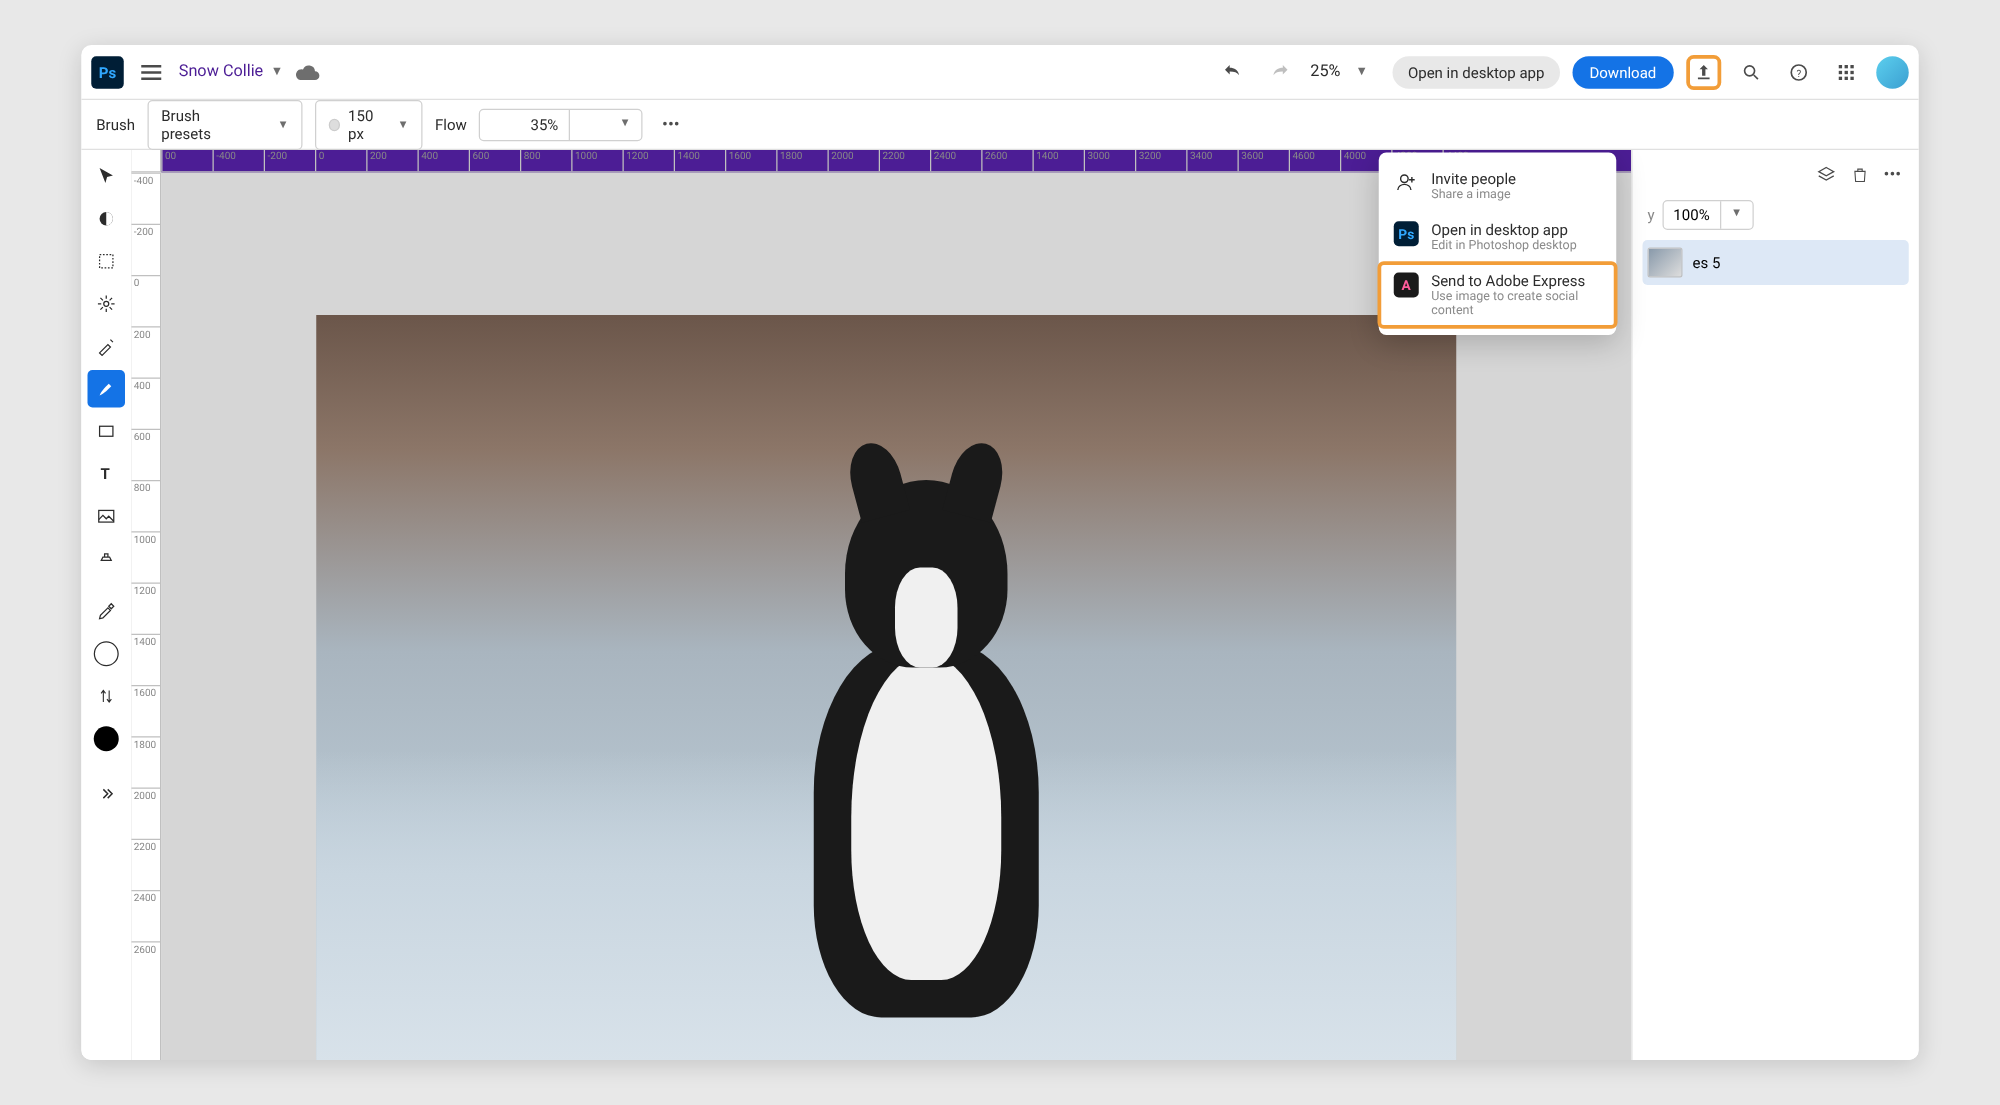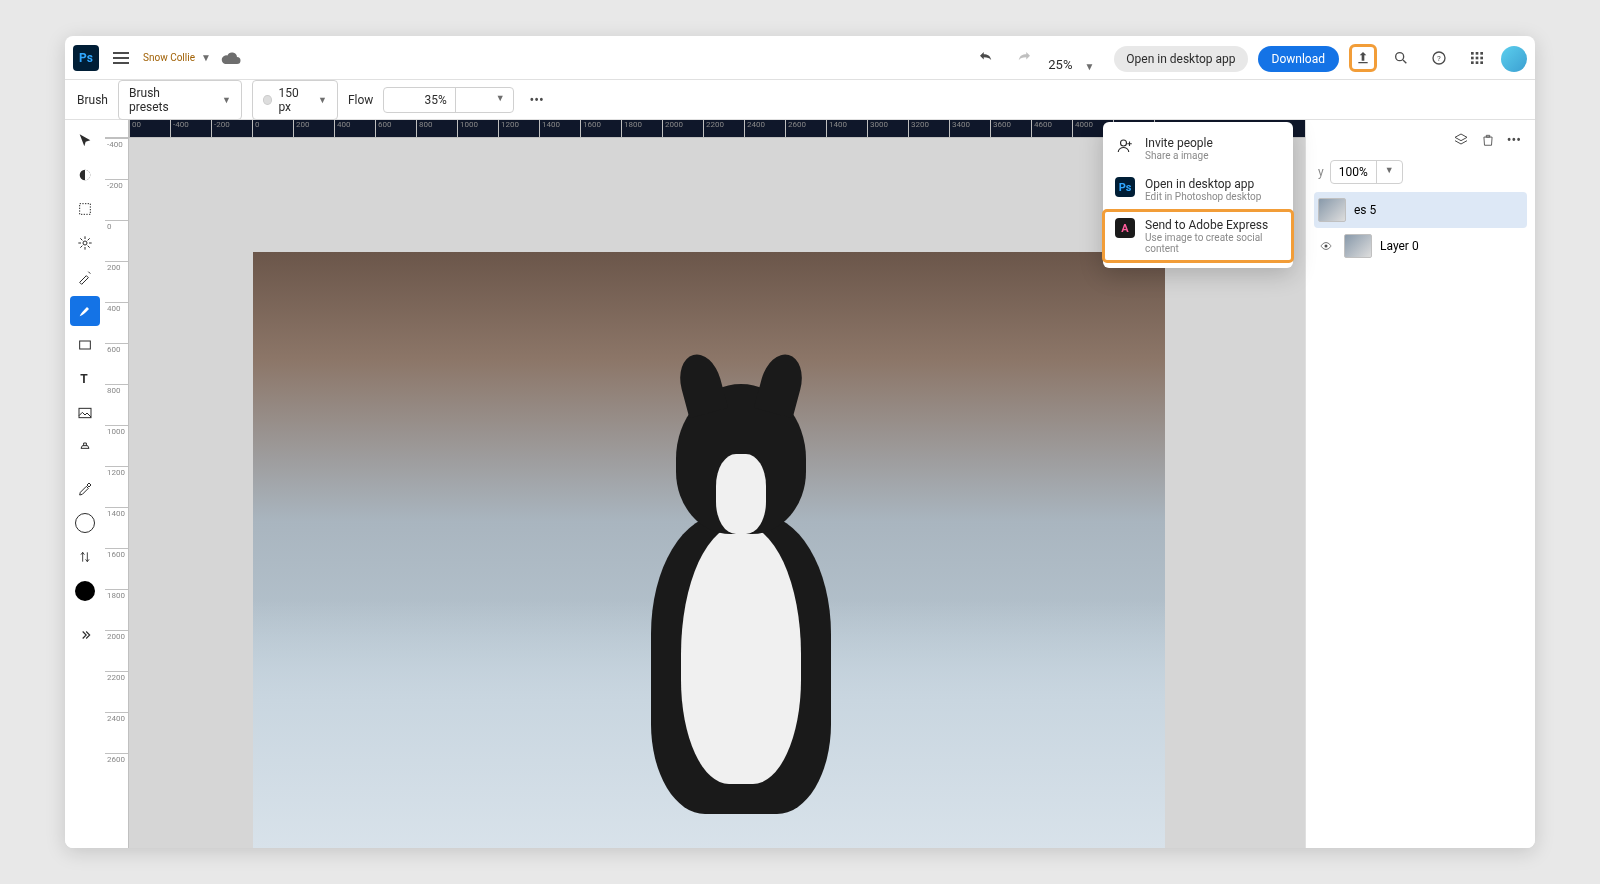--- a/index.html
+++ b/index.html
@@ -2,23 +2,23 @@
 <html><head>
 <meta charset="utf-8">
 <style>
 * { margin: 0; padding: 0; box-sizing: border-box; font-family: -apple-system, BlinkMacSystemFont, "Segoe UI", Roboto, Helvetica, Arial, sans-serif; }
 body { background: #e8e8e8; width: 1600px; height: 884px; display: flex; align-items: center; justify-content: center; }
 .app-window { width: 1470px; height: 812px; background: #fff; border-radius: 8px; box-shadow: 0 4px 20px rgba(0,0,0,0.15); display: flex; flex-direction: column; overflow: hidden; position: relative; }
 .top-bar { height: 44px; display: flex; align-items: center; padding: 0 8px; border-bottom: 1px solid #e0e0e0; }
 .ps-logo { width: 26px; height: 26px; background: #001e36; border-radius: 4px; display: flex; align-items: center; justify-content: center; color: #31a8ff; font-weight: 700; font-size: 12px; margin-right: 10px; }
 .hamburger { width: 24px; height: 24px; display: flex; flex-direction: column; justify-content: center; gap: 3px; margin-right: 10px; cursor: pointer; }
 .hamburger span { height: 2px; background: #4b4b4b; width: 16px; margin: 0 auto; }
-.doc-name { font-size: 10px; color: #a16207; margin-right: 6px; }
+.doc-name { font-size: 13px; color: #4c1d95; margin-right: 6px; }
 .chev { font-size: 10px; color: #6e6e6e; margin-right: 10px; }
-.top-right { margin-left: auto; display: flex; align-items: flex-end; gap: 10px; }
+.top-right { margin-left: auto; display: flex; align-items: center; gap: 10px; }
 .icon-btn { width: 28px; height: 28px; display: flex; align-items: center; justify-content: center; color: #4b4b4b; cursor: pointer; border-radius: 4px; }
 .zoom-text { font-size: 13px; color: #2c2c2c; margin-right: 2px; }
 .btn-grey { background: #e8e8e8; border: none; padding: 6px 12px; border-radius: 14px; font-size: 12px; color: #2c2c2c; cursor: pointer; }
 .btn-blue { background: #1473e6; border: none; padding: 6px 14px; border-radius: 14px; font-size: 12px; color: #ffffff; cursor: pointer; }
 .share-btn { border: 3px solid #f29d38; border-radius: 6px; padding: 2px; }
 .avatar { width: 26px; height: 26px; border-radius: 50%; background: linear-gradient(135deg, #5ccfee, #3b9fd1); }
 .option-bar { height: 40px; display: flex; align-items: center; padding: 0 12px; gap: 10px; border-bottom: 1px solid #e0e0e0; font-size: 12px; color: #2c2c2c; }
 .dropdown { border: 1px solid #d0d0d0; border-radius: 4px; padding: 5px 10px; display: flex; align-items: center; gap: 6px; background: #fff; cursor: pointer; font-size: 12px; }
 .dropdown .arrow { font-size: 9px; color: #6e6e6e; margin-left: auto; }
 .size-dd { width: 86px; }
@@ -27,21 +27,21 @@
 .flow-split > div { padding: 5px 8px; margin-left: 32px; }
 .flow-split > div:first-child { border-right: 1px solid #d0d0d0; }
 .dots-more { font-size: 14px; color: #4b4b4b; cursor: pointer; padding: 0 6px; }
 .main-area { flex: 1; display: flex; position: relative; overflow: hidden; }
 .left-tools { width: 40px; background: #fff; display: flex; flex-direction: column; align-items: center; padding-top: 6px; gap: 4px; }
 .tool { width: 30px; height: 30px; display: flex; align-items: center; justify-content: center; border-radius: 4px; cursor: pointer; color: #2c2c2c; }
 .tool.active { background: #1473e6; color: #fff; }
 .tool.circle-outline { border: 1.5px solid #2c2c2c; border-radius: 50%; width: 20px; height: 20px; }
 .tool.circle-fill { background: #000; border-radius: 50%; width: 20px; height: 20px; }
 .canvas-wrap { flex: 1; background: #d6d6d6; position: relative; overflow: hidden; }
-.ruler-h { position: absolute; top: 0; left: 24px; right: 0; height: 18px; background: #0f172a; border-bottom: 1px solid #c0c0c0; font-size: 8px; color: #888; display: flex; }
+.ruler-h { position: absolute; top: 0; left: 24px; right: 0; height: 18px; background: #4c1d95; border-bottom: 1px solid #c0c0c0; font-size: 8px; color: #888; display: flex; }
 .ruler-h .tick { flex: none; width: 41px; border-left: 1px solid #c0c0c0; padding-left: 2px; line-height: 10px; height: 100%; position: relative; }
 .ruler-v { position: absolute; top: 18px; left: 0; bottom: 0; width: 24px; background: #fff; border-right: 1px solid #c0c0c0; font-size: 8px; color: #888; }
 .ruler-v .tick { height: 41px; border-top: 1px solid #c0c0c0; writing-mode: horizontal-tb; padding-top: 1px; padding-left: 2px; }
 .ruler-corner { position: absolute; top: 0; left: 0; width: 24px; height: 18px; background: #fff; border-right: 1px solid #c0c0c0; border-bottom: 1px solid #c0c0c0; }
 .canvas-img { position: absolute; top: 132px; left: 148px; width: 912px; height: 598px; background: linear-gradient(180deg, #6b564a 0%, #8c7668 18%, #a9b5bf 45%, #b8c7d2 70%, #c9d6e0 100%); overflow: hidden; }
 .dog { position: absolute; left: 42%; top: 22%; width: 210px; height: 440px; }
 .dog .head { position: absolute; top: 0; left: 50%; transform: translateX(-50%); width: 130px; height: 150px; background: #1a1a1a; border-radius: 60% 60% 50% 50%; }
 .dog .ear-l, .dog .ear-r { position: absolute; top: -30px; width: 40px; height: 60px; background: #1a1a1a; border-radius: 50% 50% 0 0; }
 .dog .ear-l { left: 5px; transform: rotate(-15deg); }
 .dog .ear-r { right: 5px; transform: rotate(15deg); }
@@ -316,30 +316,20 @@
         <span style="color:#888">y</span>
         <div class="opacity-box">
           <div>100%</div>
           <div style="font-size:9px;color:#6e6e6e">▼</div>
         </div>
       </div>
       <div class="layer-row active">
         <div class="layer-thumb"></div>
         <div class="layer-name">es 5</div>
       </div>
-      <div class="layer-row">
-        <div class="layer-eye">
-            <svg width="16" height="12" viewBox="0 0 24 24">
-              <path d="M2 12s4-7 10-7 10 7 10 7-4 7-10 7S2 12 2 12z" stroke="#4b4b4b" stroke-width="1.5" fill="none"></path>
-              <circle cx="12" cy="12" r="3" fill="#4b4b4b"></circle>
-            </svg>
-          </div>
-        <div class="layer-thumb"></div>
-        <div class="layer-name">Layer 0</div>
-      </div>
 
     </div>
 
     <div class="share-menu">
       <div class="share-item">
         <div class="icon" style="background:transparent">
             <svg width="18" height="18" viewBox="0 0 24 24">
               <circle cx="10" cy="8" r="4" stroke="#2c2c2c" stroke-width="1.5" fill="none"></circle>
               <path d="M3 20c0-4 4-6 7-6s7 2 7 6M18 6v6M15 9h6" stroke="#2c2c2c" stroke-width="1.5" fill="none"></path>
             </svg>

